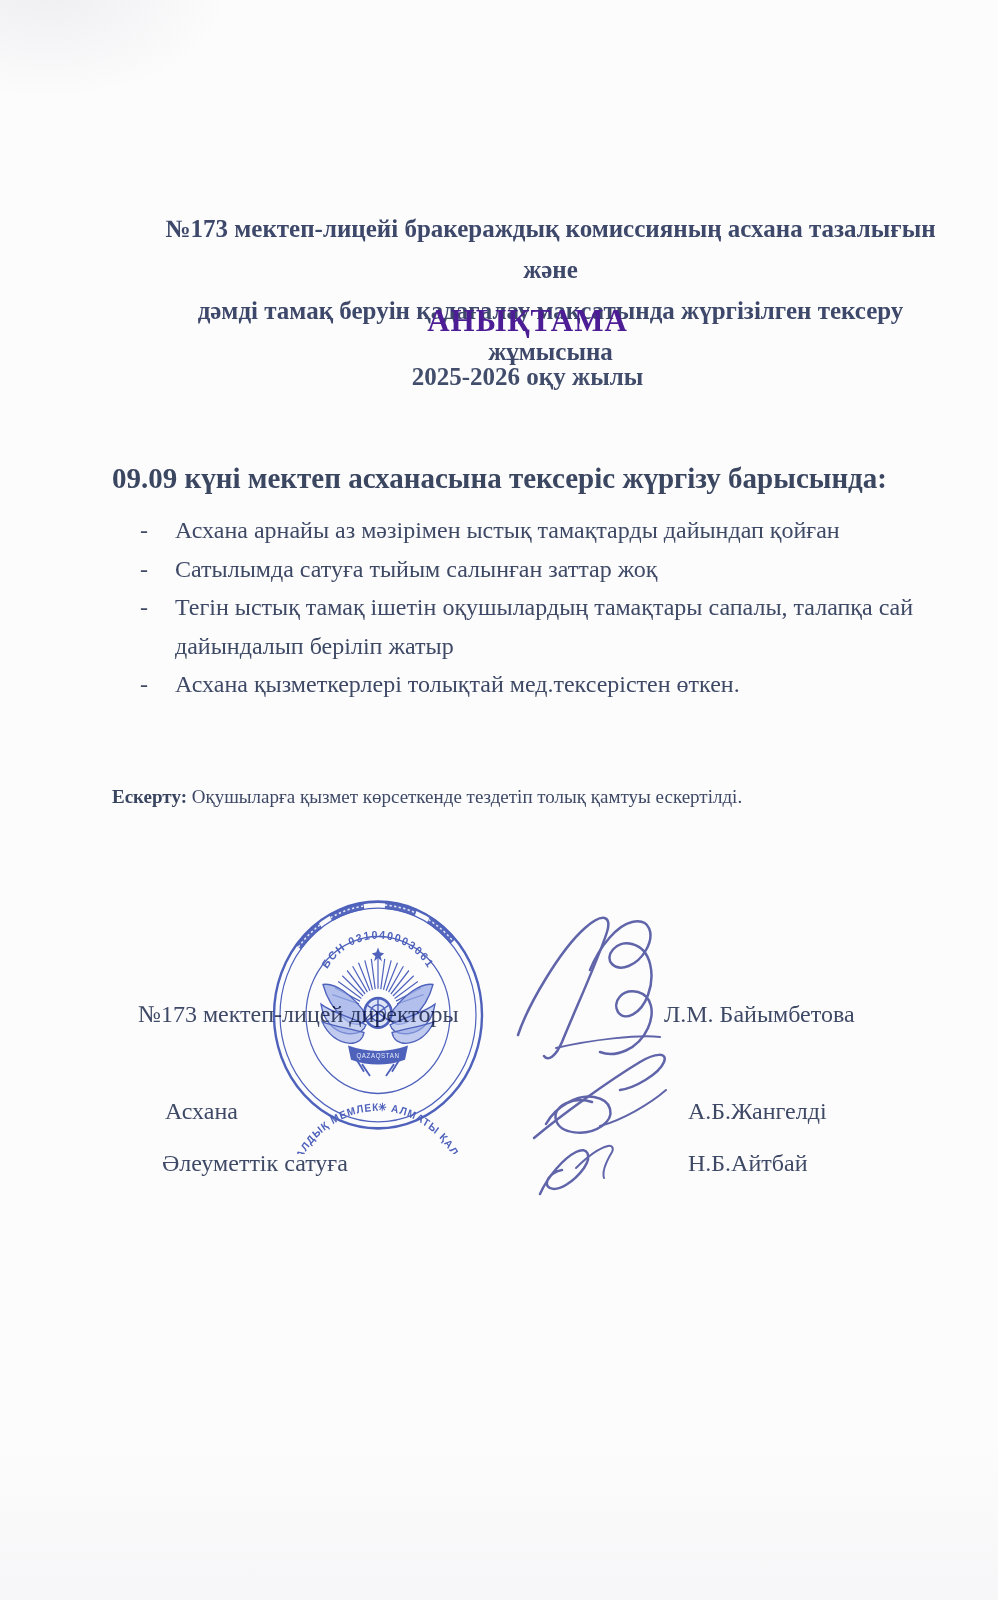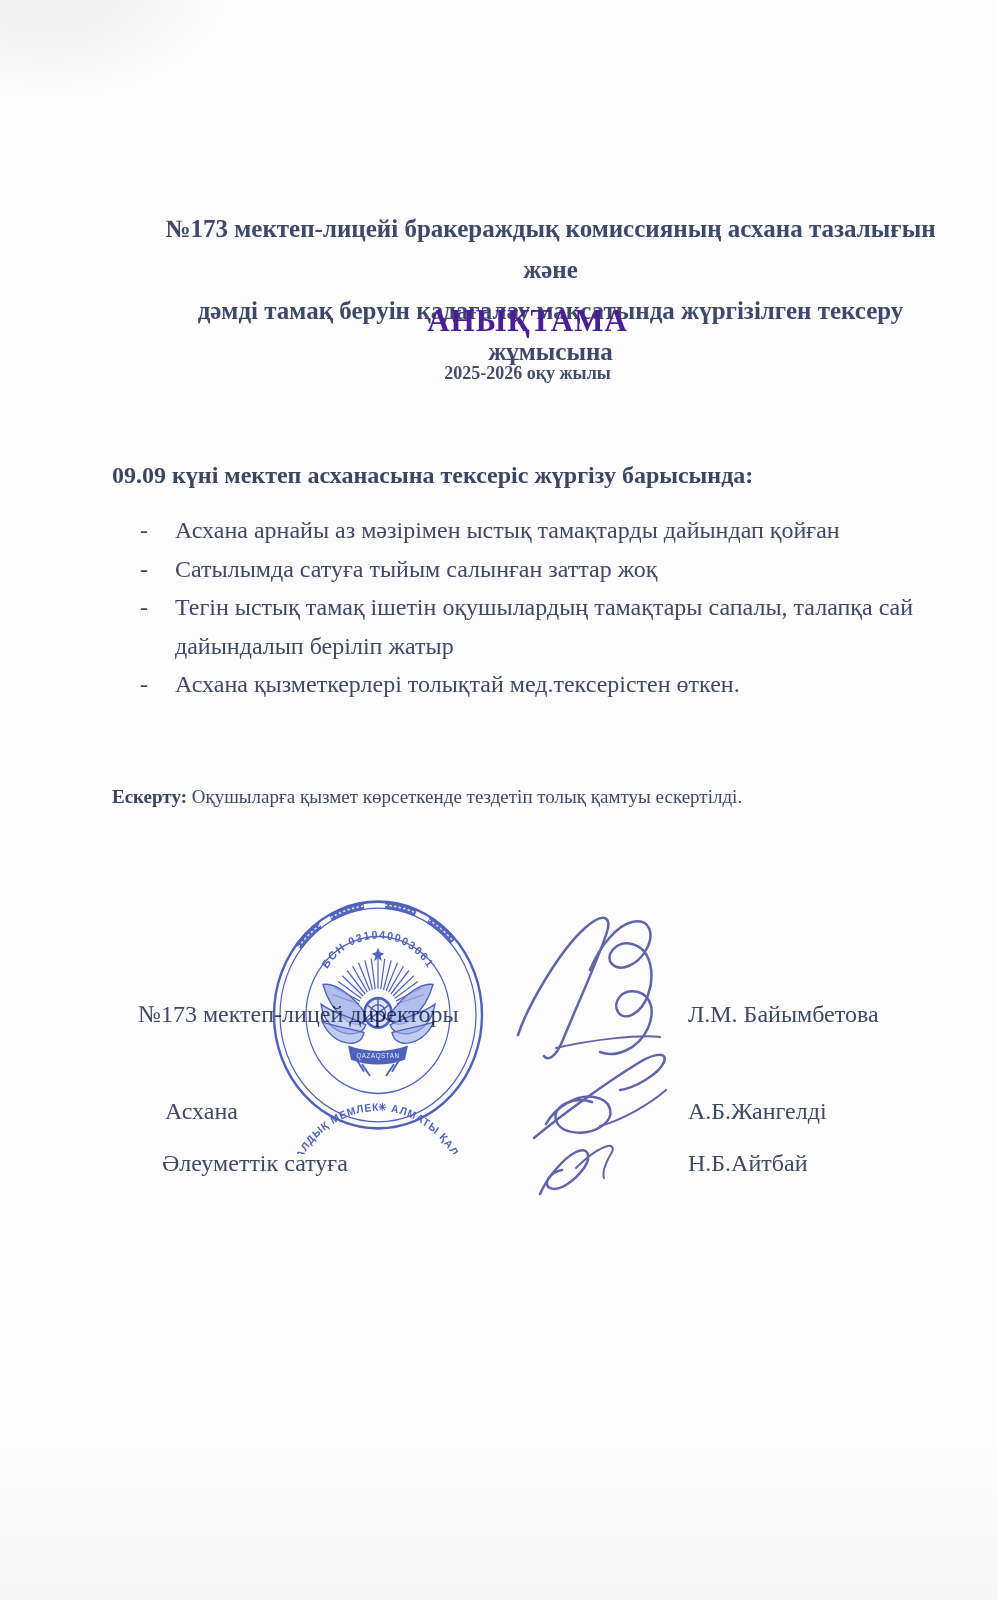--- a/index.html
+++ b/index.html
@@ -23,25 +23,25 @@
     color:#3d486a;
   }
   .title-block span{display:block;margin-left:46px;}
   .heading{
     position:absolute;left:105px;top:303px;width:845px;
     text-align:center;font-weight:bold;font-size:31px;letter-spacing:1px;
     color:#4c1d95;
   }
   .school-year{
     position:absolute;left:105px;top:363px;width:845px;
-    text-align:center;font-weight:bold;font-size:18px;color:#414d6b;
+    text-align:center;font-weight:bold;font-size:25px;color:#414d6b;
   }
   .intro{
     position:absolute;left:112px;top:462px;width:840px;
-    font-weight:bold;font-size:24px;color:#3b4661;
+    font-weight:bold;font-size:29px;color:#3b4661;
   }
   .findings{
     position:absolute;left:140px;top:511px;width:815px;
     font-size:24px;line-height:38.5px;
   }
   .finding{display:flex;}
   .finding .dash{width:35px;flex:0 0 35px;}
   .finding .ftext{width:780px;}
   .note{
     position:absolute;left:112px;top:786px;width:860px;
@@ -94,21 +94,21 @@
     </div>
     <div class="finding">
       <span class="dash">-</span>
       <span class="ftext">Асхана қызметкерлері толықтай мед.тексерістен өткен.</span>
     </div>
   </div>
 
   <div class="note"><span class="note-label">Ескерту:</span><span> Оқушыларға қызмет көрсеткенде тездетіп толық қамтуы ескертілді.</span></div>
 
   <div class="sig-role" style="left:138px;top:1001px;">№173 мектеп-лицей директоры</div>
-  <div class="sig-name" style="left:688px;top:1001px;">Л.М. Байымбетова</div>
+  <div class="sig-name" style="left:664px;top:1001px;">Л.М. Байымбетова</div>
 
   <div class="sig-role" style="left:165px;top:1098px;">Асхана</div>
   <div class="sig-name" style="left:688px;top:1098px;">А.Б.Жангелді</div>
 
   <div class="sig-role" style="left:162px;top:1150px;">Әлеуметтік сатуға</div>
   <div class="sig-name" style="left:688px;top:1150px;">Н.Б.Айтбай</div>
 
   <svg class="stamp-svg" width="236" height="260" viewBox="-118 -121 236 260">
     <g stroke="#4156b8" fill="none" stroke-width="1.2" transform="scale(1,1.09)">
 

